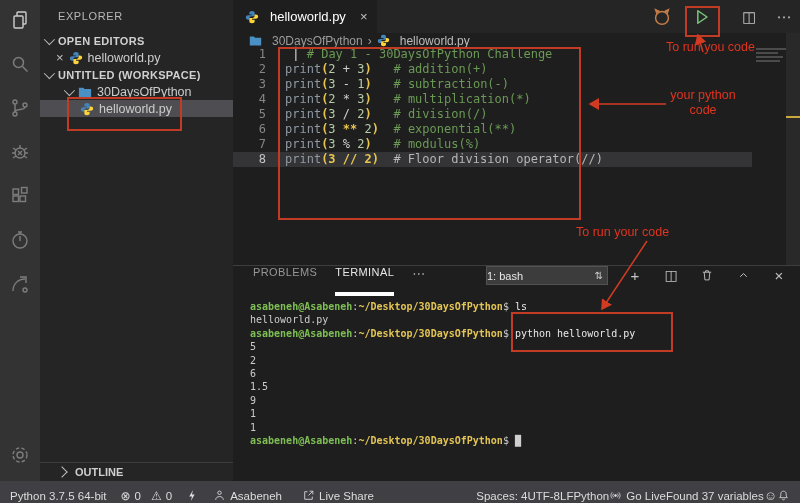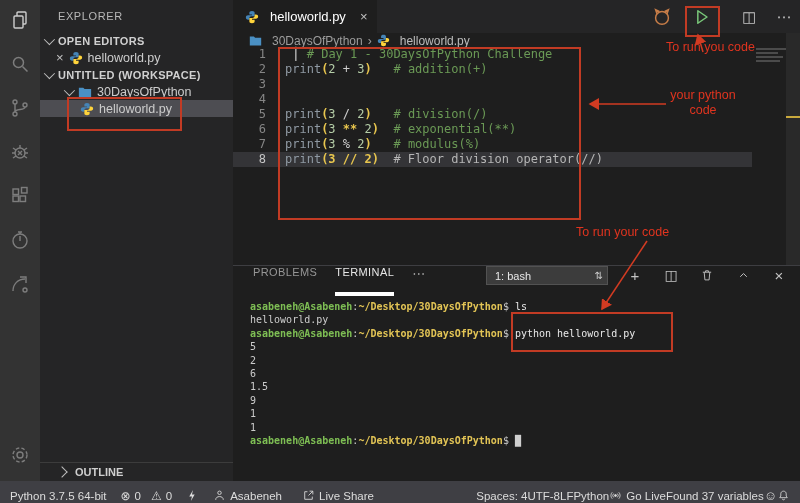--- a/index.html
+++ b/index.html
@@ -55,21 +55,21 @@
   .mm-bar{position:absolute;height:2px;background:#4b4b4b;}
   .mm-gold{position:absolute;left:34px;top:83px;width:14px;height:2px;background:#c9a93d;}
   .scrolltrack{position:absolute;left:786px;top:33px;width:14px;height:232px;background:rgba(255,255,255,0.05);}
   
   .panel{position:absolute;left:233px;top:265px;right:0;height:216px;background:#1e1e1e;border-top:1px solid #3e3e42;box-sizing:border-box;}
   .panel-head{display:flex;height:30px;padding:0 12px 0 20px;gap:18px;}
   .ptab{font-size:11px;letter-spacing:.4px;color:#969696;padding-bottom:2px;}
   .ptab.active{color:#e7e7e7;border-bottom:4px solid #ffffff;}
   .pmore{color:#b9b9b9;font-size:13px;}
   .shellsel{margin-left:auto;width:122px;height:19px;background:#3c3c3c;border:1px solid #525252;
-    display:flex;align-items:center;font-size:11px;color:#e8e8e8;padding:0 4px 0 8px;box-sizing:border-box;}
+    display:flex;align-items:center;font-size:11px;color:#e8e8e8;padding:0 4px 0 0;box-sizing:border-box;}
   .shellsel .updn{margin-left:auto;font-size:10px;color:#cfcfcf;}
   .picon{width:18px;height:18px;display:flex;align-items:center;justify-content:center;color:#c5c5c5;font-size:13px;}
   .terminal{position:absolute;left:17px;top:34px;font-family:"DejaVu Sans Mono",monospace;
     font-size:10px;line-height:13.4px;}
   .term-line{white-space:pre;height:13.4px;}
   .tk-user{color:#7ebe54;font-weight:bold}
   .tk-path{color:#e2c455;font-weight:bold}
   .tk-out{color:#cccccc}
   .tk-cmd{color:#e8e8e8}
   .tk-blockcursor{color:#cfcfcf}
@@ -228,22 +228,22 @@
           <path fill="#4584b6" d="M8 1C6 1 5 1.8 5 3v2h3v1H3.5C2 6 1 7 1 8.5S2 11 3.5 11H5V9.5C5 8 6 7 7.5 7H11V3c0-1.2-1-2-3-2z"></path>
           <path fill="#ffd43b" d="M8 15c2 0 3-.8 3-2v-2H8v-1h4.5c1.5 0 2.5-1 2.5-2.5S14 5 12.5 5H11v1.5C11 8 10 9 8.5 9H5v4c0 1.2 1 2 3 2z"></path>
         </svg>
     </span>
     <span class="bc-file">helloworld.py</span>
   </div>
 
   <div class="code">
       <div class="code-line"><span class="ln">1</span><span class="ct"><span class="tk-plain"> </span><span class="tk-cursor">│</span><span class="tk-plain"> </span><span class="tk-comment"># Day 1 - 30DaysOfPython Challenge</span></span></div>
       <div class="code-line"><span class="ln">2</span><span class="ct"><span class="tk-fn">print</span><span class="tk-paren">(</span><span class="tk-num">2</span><span class="tk-op"> + </span><span class="tk-num">3</span><span class="tk-paren">)</span><span class="tk-plain">   </span><span class="tk-comment"># addition(+)</span></span></div>
-      <div class="code-line"><span class="ln">3</span></div>
-      <div class="code-line"><span class="ln">4</span></div>
+      <div class="code-line"><span class="ln">3</span><span class="ct"><span class="tk-fn">print</span><span class="tk-paren">(</span><span class="tk-num">3</span><span class="tk-op"> - </span><span class="tk-num">1</span><span class="tk-paren">)</span><span class="tk-plain">   </span><span class="tk-comment"># subtraction(-)</span></span></div>
+      <div class="code-line"><span class="ln">4</span><span class="ct"><span class="tk-fn">print</span><span class="tk-paren">(</span><span class="tk-num">2</span><span class="tk-op"> * </span><span class="tk-num">3</span><span class="tk-paren">)</span><span class="tk-plain">   </span><span class="tk-comment"># multiplication(*)</span></span></div>
       <div class="code-line"><span class="ln">5</span><span class="ct"><span class="tk-fn">print</span><span class="tk-paren">(</span><span class="tk-num">3</span><span class="tk-op"> / </span><span class="tk-num">2</span><span class="tk-paren">)</span><span class="tk-plain">   </span><span class="tk-comment"># division(/)</span></span></div>
       <div class="code-line"><span class="ln">6</span><span class="ct"><span class="tk-fn">print</span><span class="tk-paren">(</span><span class="tk-num">3</span><span class="tk-plain"> </span><span class="tk-gold">**</span><span class="tk-plain"> </span><span class="tk-num">2</span><span class="tk-paren">)</span><span class="tk-plain">  </span><span class="tk-comment"># exponential(**)</span></span></div>
       <div class="code-line"><span class="ln">7</span><span class="ct"><span class="tk-fn">print</span><span class="tk-paren">(</span><span class="tk-num">3</span><span class="tk-op"> % </span><span class="tk-num">2</span><span class="tk-paren">)</span><span class="tk-plain">   </span><span class="tk-comment"># modulus(%)</span></span></div>
       <div class="code-line hl"><span class="ln">8</span><span class="ct"><span class="tk-fn">print</span><span class="tk-gold">(3 // 2)</span><span class="tk-plain">  </span><span class="tk-comment-hl"># Floor division operator(//)</span></span></div>
     </div>
 
   <div class="scrolltrack"></div>
   <div class="minimap">
     <div class="mm-bar" style="left:4px;top:15px;width:30px"></div>
     <div class="mm-bar" style="left:4px;top:19px;width:22px"></div>

